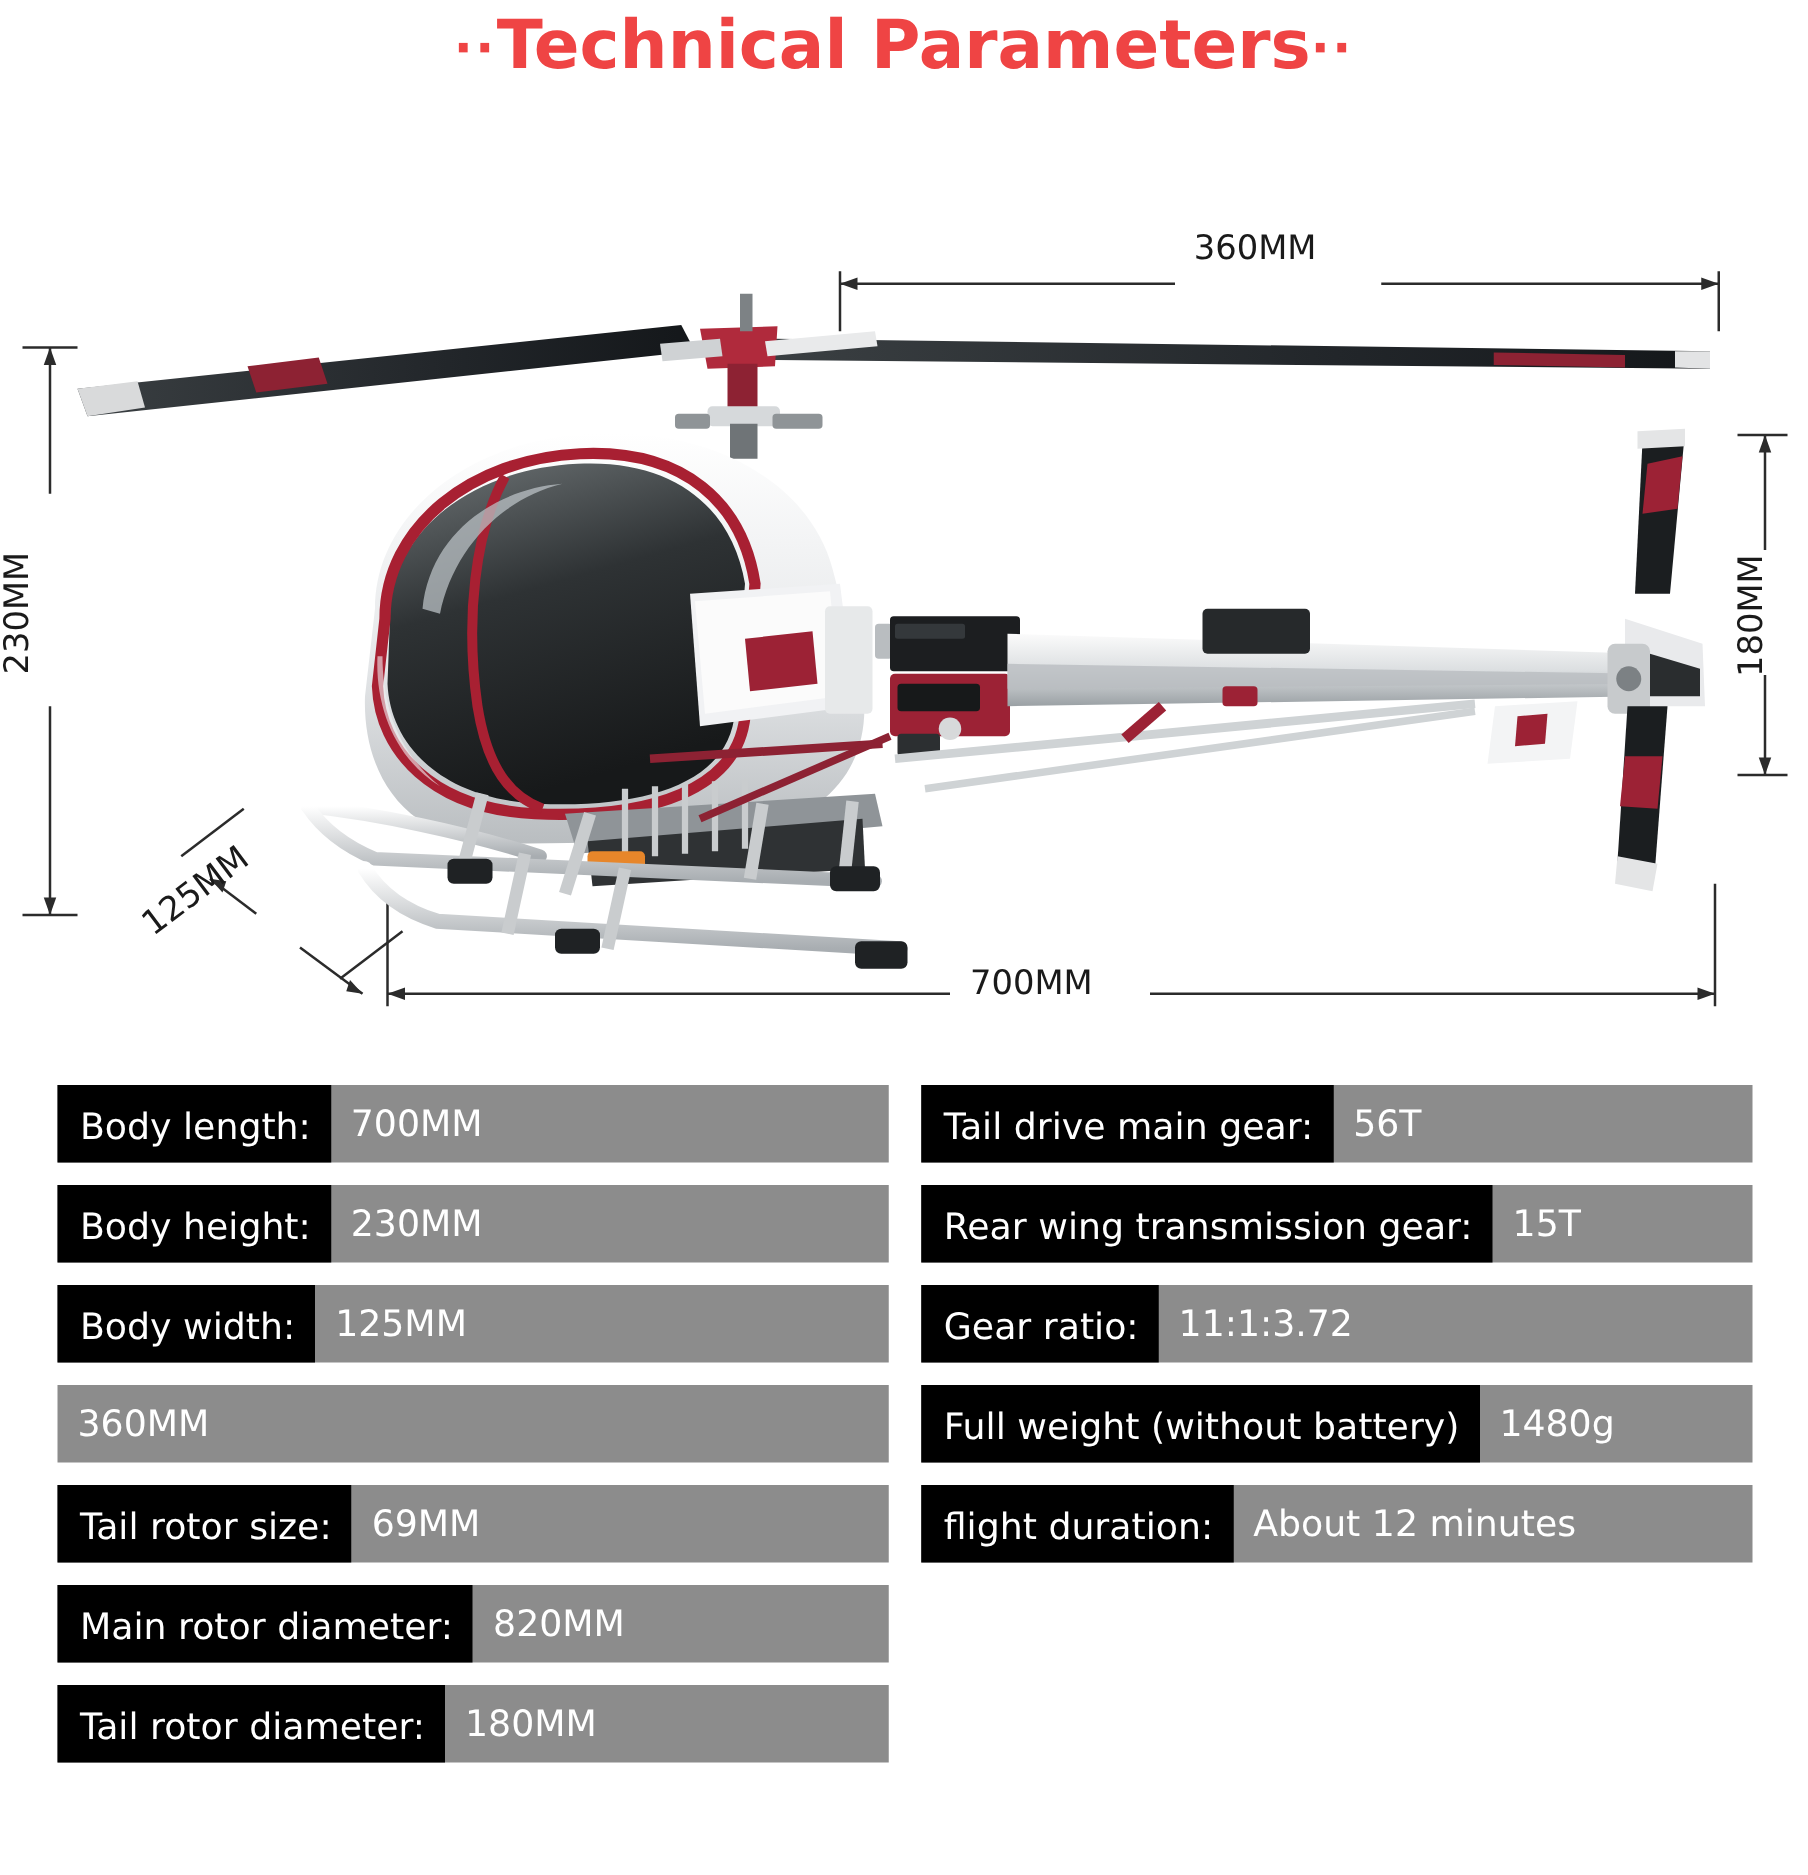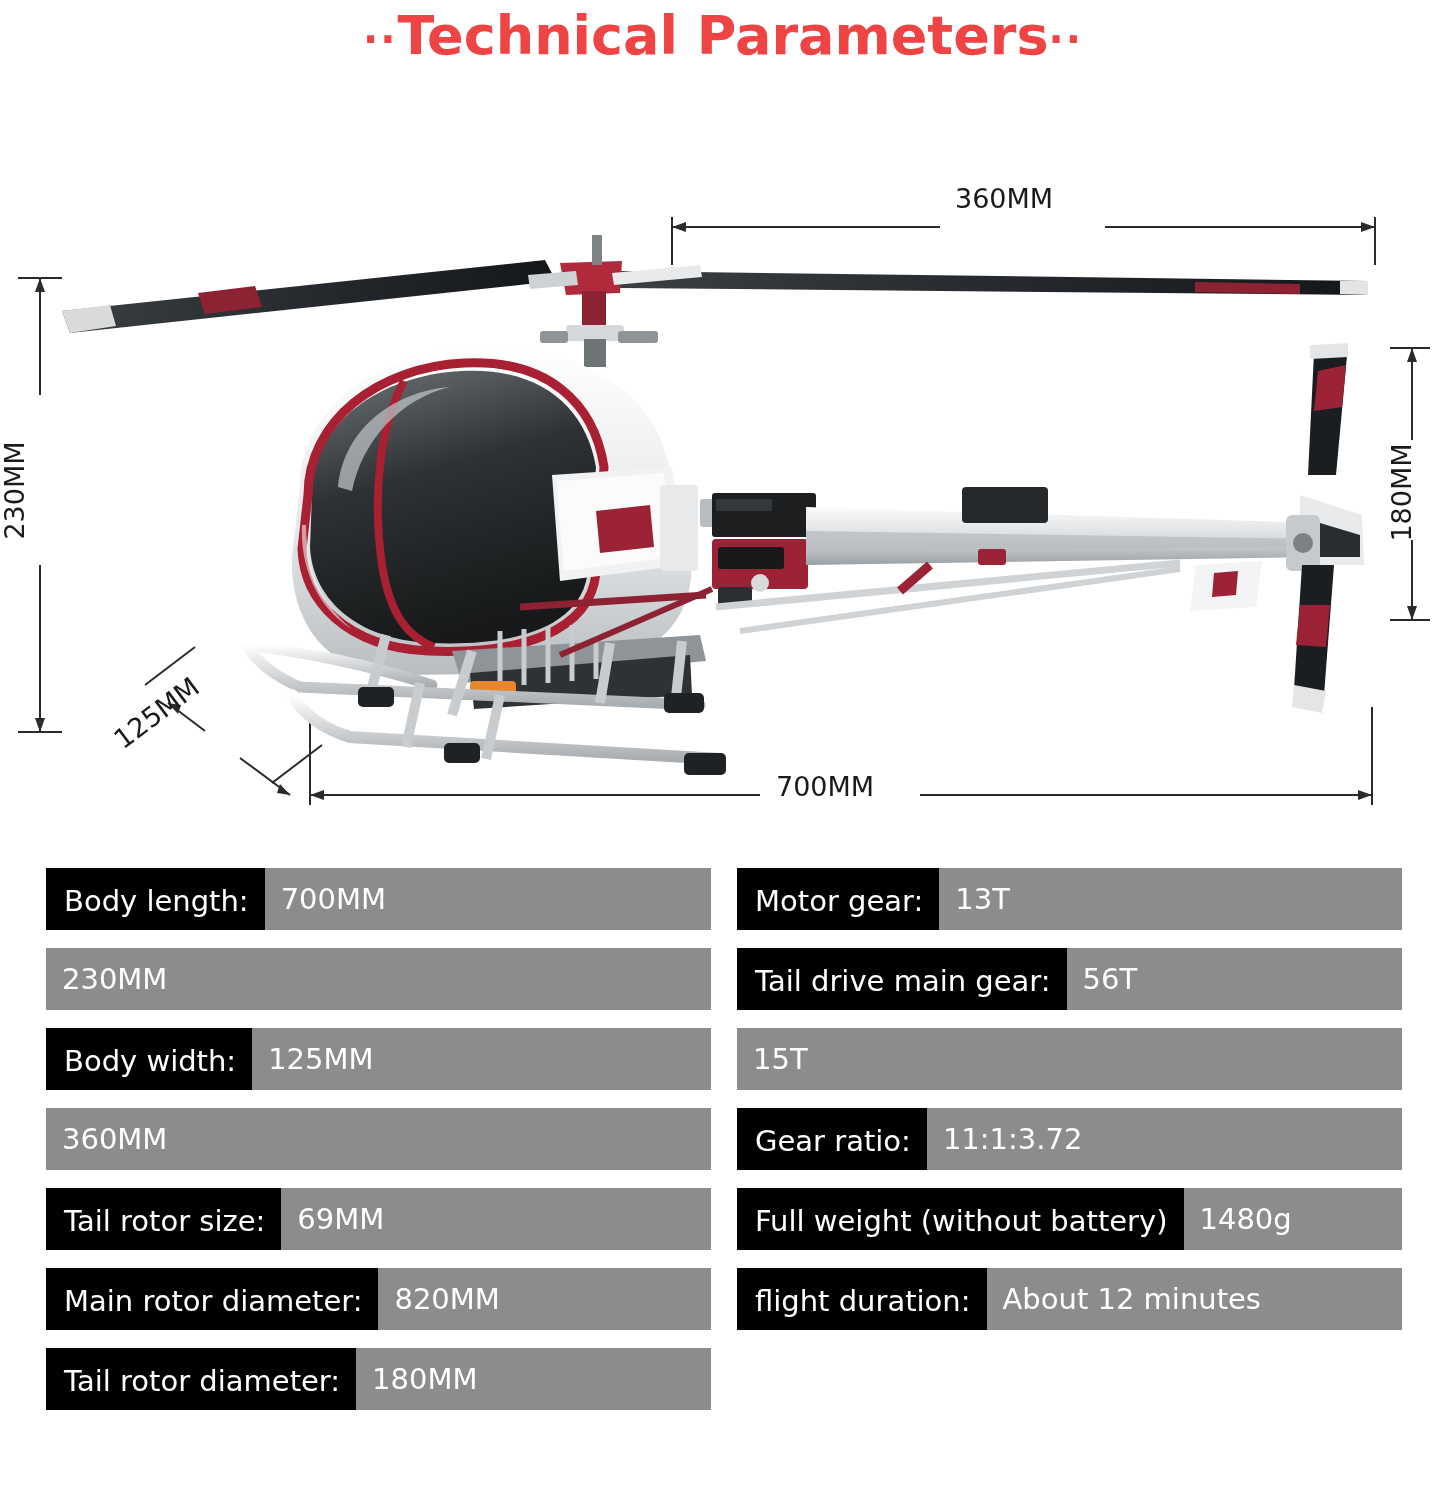--- a/index.html
+++ b/index.html
@@ -316,20 +316,21 @@
   <span class="dim-label" id="label-125">125MM</span>
 </div>
 
 <div class="specs">
   <div class="spec-col">
     <div class="spec-row">
       <span class="spec-key">Body length:</span>
       <span class="spec-val">700MM</span>
     </div>
     <div class="spec-row">
+      <span class="spec-key">Body height:</span>
       <span class="spec-val">230MM</span>
     </div>
     <div class="spec-row">
       <span class="spec-key">Body width:</span>
       <span class="spec-val">125MM</span>
     </div>
     <div class="spec-row">
       <span class="spec-val">360MM</span>
     </div>
     <div class="spec-row">
@@ -341,28 +342,25 @@
       <span class="spec-val">820MM</span>
     </div>
     <div class="spec-row">
       <span class="spec-key">Tail rotor diameter:</span>
       <span class="spec-val">180MM</span>
     </div>
   </div>
 
   <div class="spec-col">
     <div class="spec-row">
-      <span class="spec-key">Motor gear:</span>
-      <span class="spec-val">13T</span>
-    </div>
-    <div class="spec-row">
       <span class="spec-key">Tail drive main gear:</span>
       <span class="spec-val">56T</span>
     </div>
     <div class="spec-row">
+      <span class="spec-key">Rear wing transmission gear:</span>
       <span class="spec-val">15T</span>
     </div>
     <div class="spec-row">
       <span class="spec-key">Gear ratio:</span>
       <span class="spec-val">11:1:3.72</span>
     </div>
     <div class="spec-row">
       <span class="spec-key">Full weight (without battery)</span>
       <span class="spec-val">1480g</span>
     </div>

